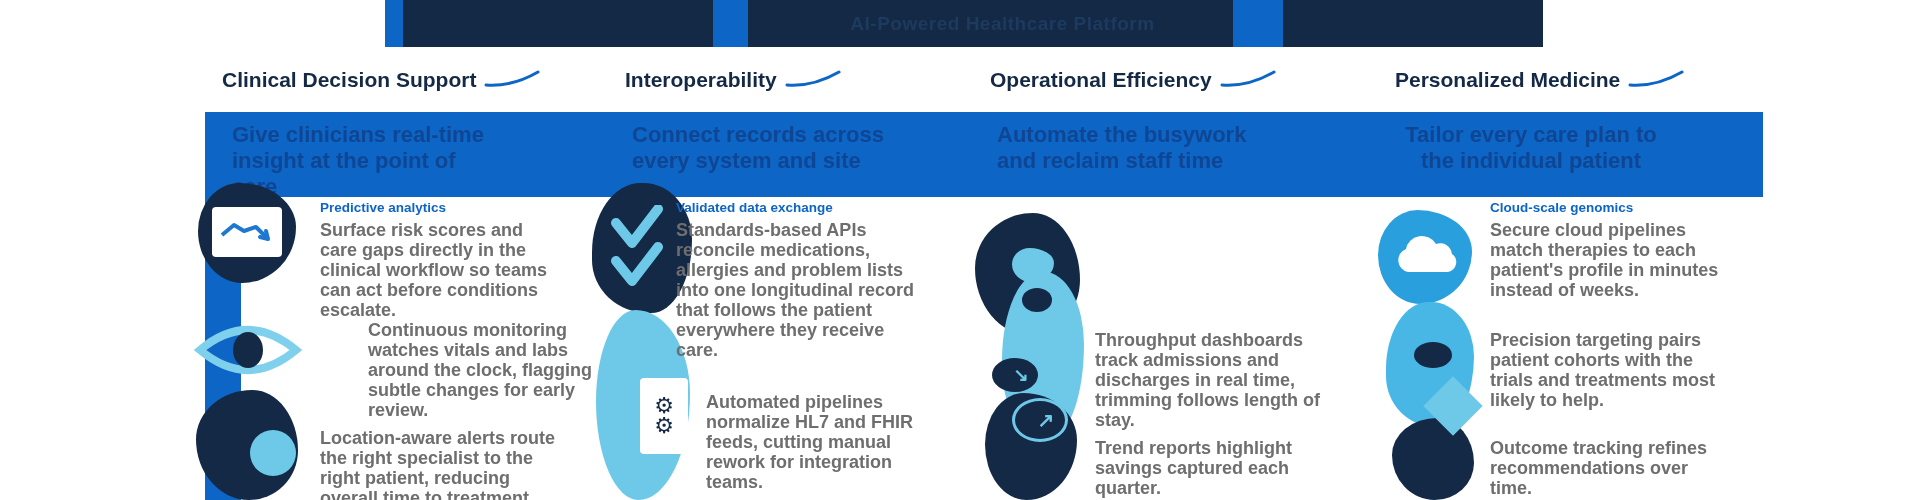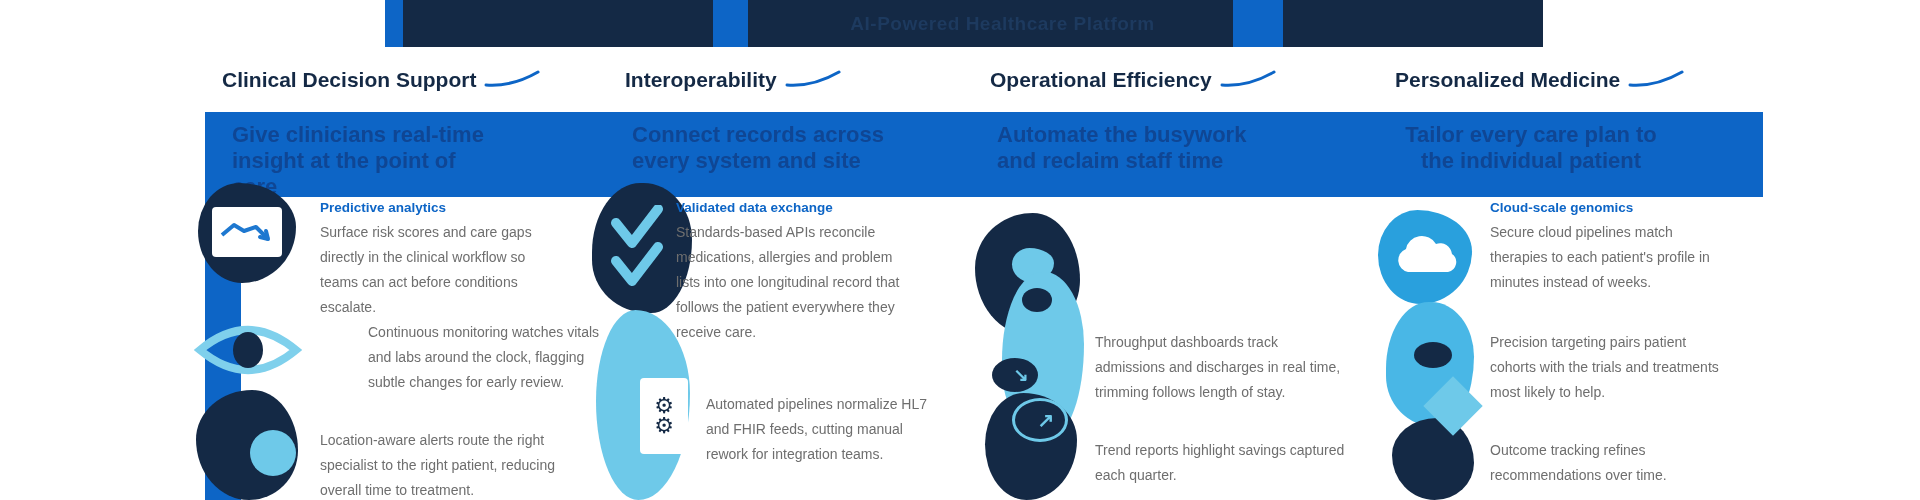--- a/index.html
+++ b/index.html
@@ -9,21 +9,21 @@
   .navy-bg{background:#142945;padding-left:12px;}
   .blue-bg{background:#0d65c6;}
   .cyan-bg{background:#6ec9e9;}
   .banner-title{color:#1d3a5f;font-size:19px;font-weight:bold;letter-spacing:.5px;
                 display:flex;align-items:center;justify-content:center;height:100%;}
   .col-header{color:#142945;font-size:21px;font-weight:bold;white-space:nowrap;
               display:flex;align-items:flex-end;gap:8px;}
   .swoosh{flex:0 0 auto;margin-bottom:4px;}
   .highlight{color:#0f4694;font-size:22px;line-height:26px;font-weight:bold;}
   .lead{color:#0d65c6;font-size:13.5px;font-weight:bold;margin-bottom:5px;}
-  .body-txt{color:#6e6e6e;font-size:14px;line-height:25px;}
+  .body-txt{color:#6e6e6e;font-size:18px;line-height:20px;font-weight:bold;}
   .blob{position:absolute;}
   .blob.n{background:#142945;}
   .blob.c{background:#6ec9e9;}
   .r1{border-radius:42% 58% 55% 45% / 48% 44% 56% 52%;}
   .r2{border-radius:55% 45% 48% 52% / 45% 55% 45% 55%;}
   .r3{border-radius:50% 50% 42% 58% / 55% 45% 58% 42%;}
   .white-card{position:absolute;background:#ffffff;border-radius:4px;
               display:flex;align-items:center;justify-content:center;}
   .circle{position:absolute;border-radius:50%;display:flex;align-items:center;justify-content:center;}
   .arrow-glyph{color:#6ec9e9;font-weight:bold;}

